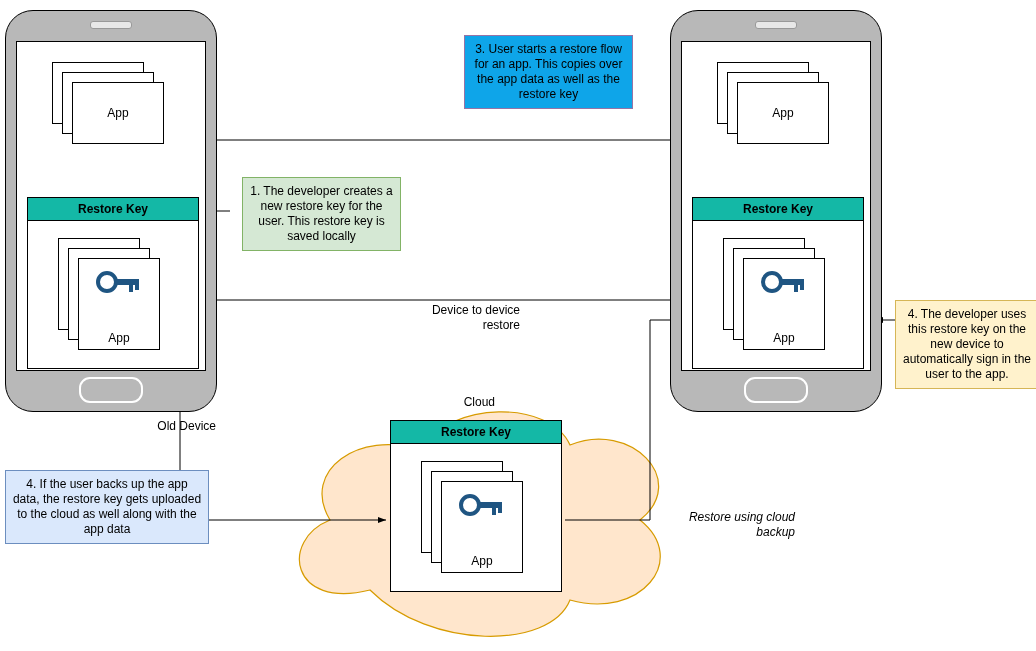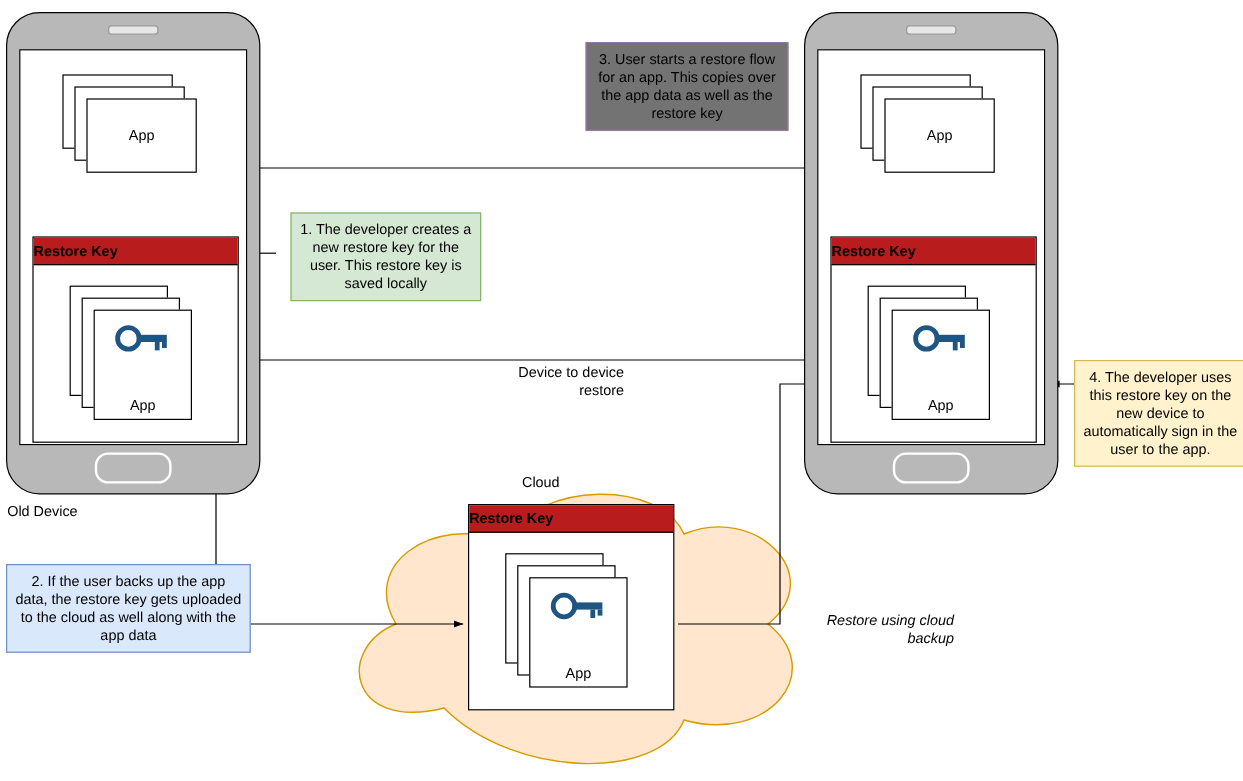--- a/index.html
+++ b/index.html
@@ -54,21 +54,21 @@
     height: 22px;
     background: #b8b8b8;
     border: 2px solid #fff;
     border-radius: 11px;
   }
   .phone-label {
     position: absolute;
     top: 408px;
     left: 0;
     right: 0;
-    text-align: left;
+    text-align: right;
     line-height: 1.3;
   }
 
   
   .stack {
     position: absolute;
     width: 110px;
     height: 80px;
   }
   .stack .card {
@@ -84,23 +84,23 @@
 
   
   .restore-panel {
     position: absolute;
     width: 170px;
     height: 170px;
     border: 1px solid #000;
     background: #fff;
   }
   .restore-header {
-    background: #b91c1c;
+    background: #14b8a6;
     border-bottom: 1px solid #000;
-    text-align: left;
+    text-align: center;
     font-weight: bold;
     height: 22px;
     line-height: 22px;
   }
 
   .key-stack {
     position: absolute;
     left: 30px;
     top: 40px;
     width: 110px;
@@ -126,21 +126,21 @@
   
   .callout {
     border: 1px solid;
     padding: 6px;
     text-align: center;
     line-height: 1.25;
   }
 
   
   .cloud-lbl {
-    text-align: left;
+    text-align: right;
     font-size: 12px;
   }
 
   
   .txt { text-align: right; line-height: 1.25; }
 
   svg.key-icon { display: block; margin: 8px auto 0; }
 </style>
 </head>
 <body>
@@ -253,23 +253,23 @@
             <div class="app-txt">App</div>
           </div>
         </div>
       </div>
     </div>
     <div class="home-btn"></div>
   </div>
 
   <div class="abs callout" style="left:230px; top:177px; width:145px; background:#d5e8d4; border-color:#82b366;margin-left:12px;">1. The developer creates a new restore key for the user. This restore key is saved locally</div>
 
-  <div class="abs callout" style="left:5px; top:470px; width:190px; background:#dae8fc; border-color:#6c8ebf;">2. If the user backs up the app data, the restore key gets uploaded to the cloud as well along with the app data</div>
-
-  <div class="abs callout" style="left:488px; top:35px; width:155px; background:#737373; border-color:#9673a6;">3. User starts a restore flow for an app. This copies over the app data as well as the restore key</div>
+  <div class="abs callout" style="left:5px; top:470px; width:190px; background:#dae8fc; border-color:#6c8ebf;">4. If the user backs up the app data, the restore key gets uploaded to the cloud as well along with the app data</div>
+
+  <div class="abs callout" style="left:464px; top:35px; width:155px; background:#0ea5e9; border-color:#9673a6;">3. User starts a restore flow for an app. This copies over the app data as well as the restore key</div>
 
   <div class="abs callout" style="left:895px; top:300px; width:130px; background:#fff2cc; border-color:#d6b656;">4. The developer uses this restore key on the new device to automatically sign in the user to the app.</div>
 
   <div class="abs txt" style="left:380px; top:303px; width:140px; white-space:pre-line;">Device to device
 restore</div>
 
   <div class="abs txt" style="left:655px; top:510px; width:140px; white-space:pre-line;font-style:italic;">Restore using cloud
 backup</div>
 
 </div>

